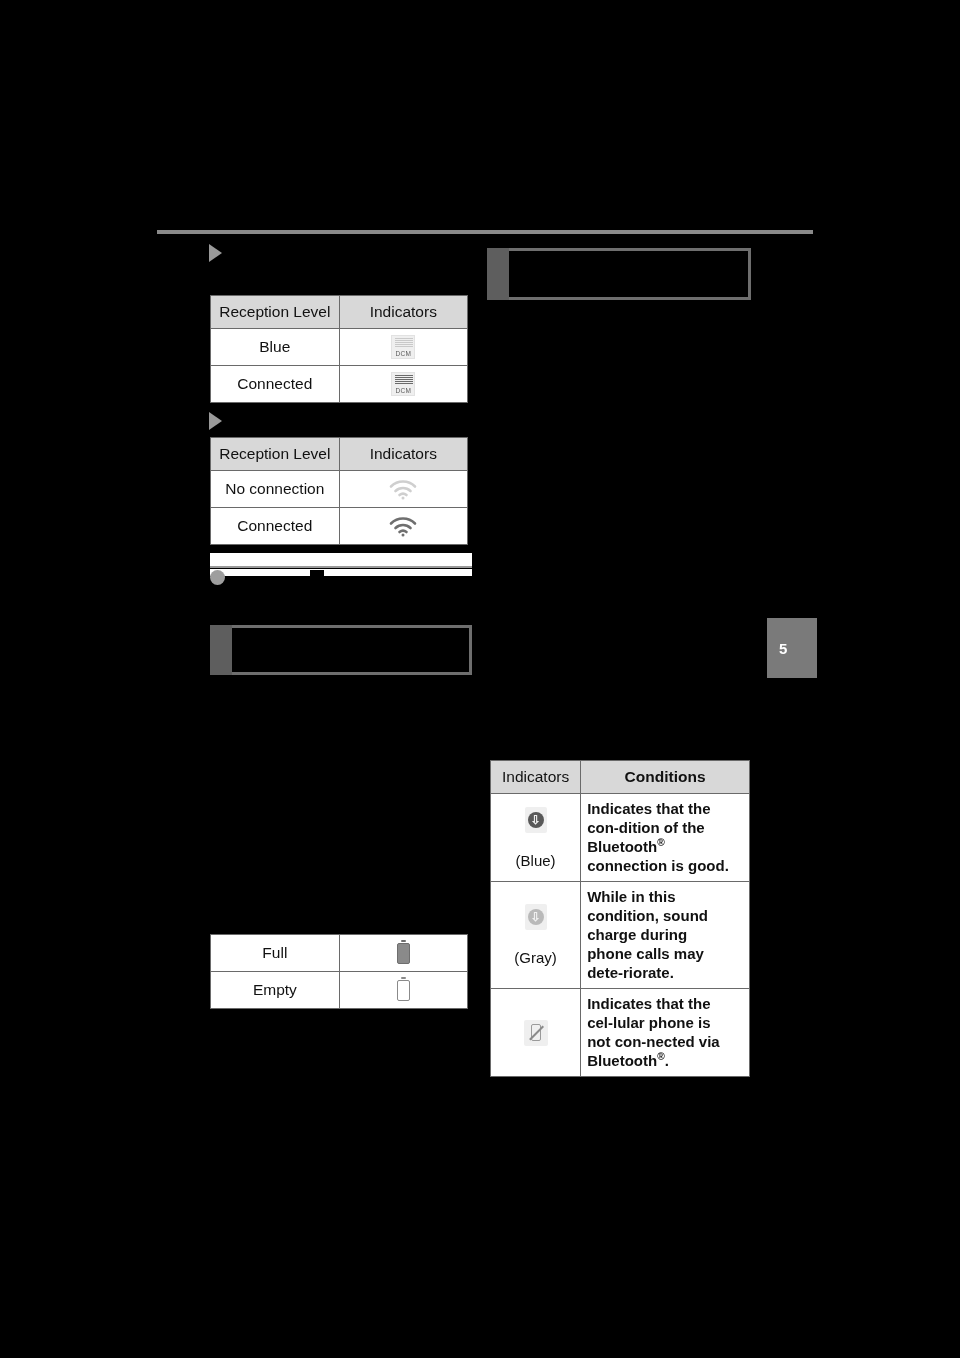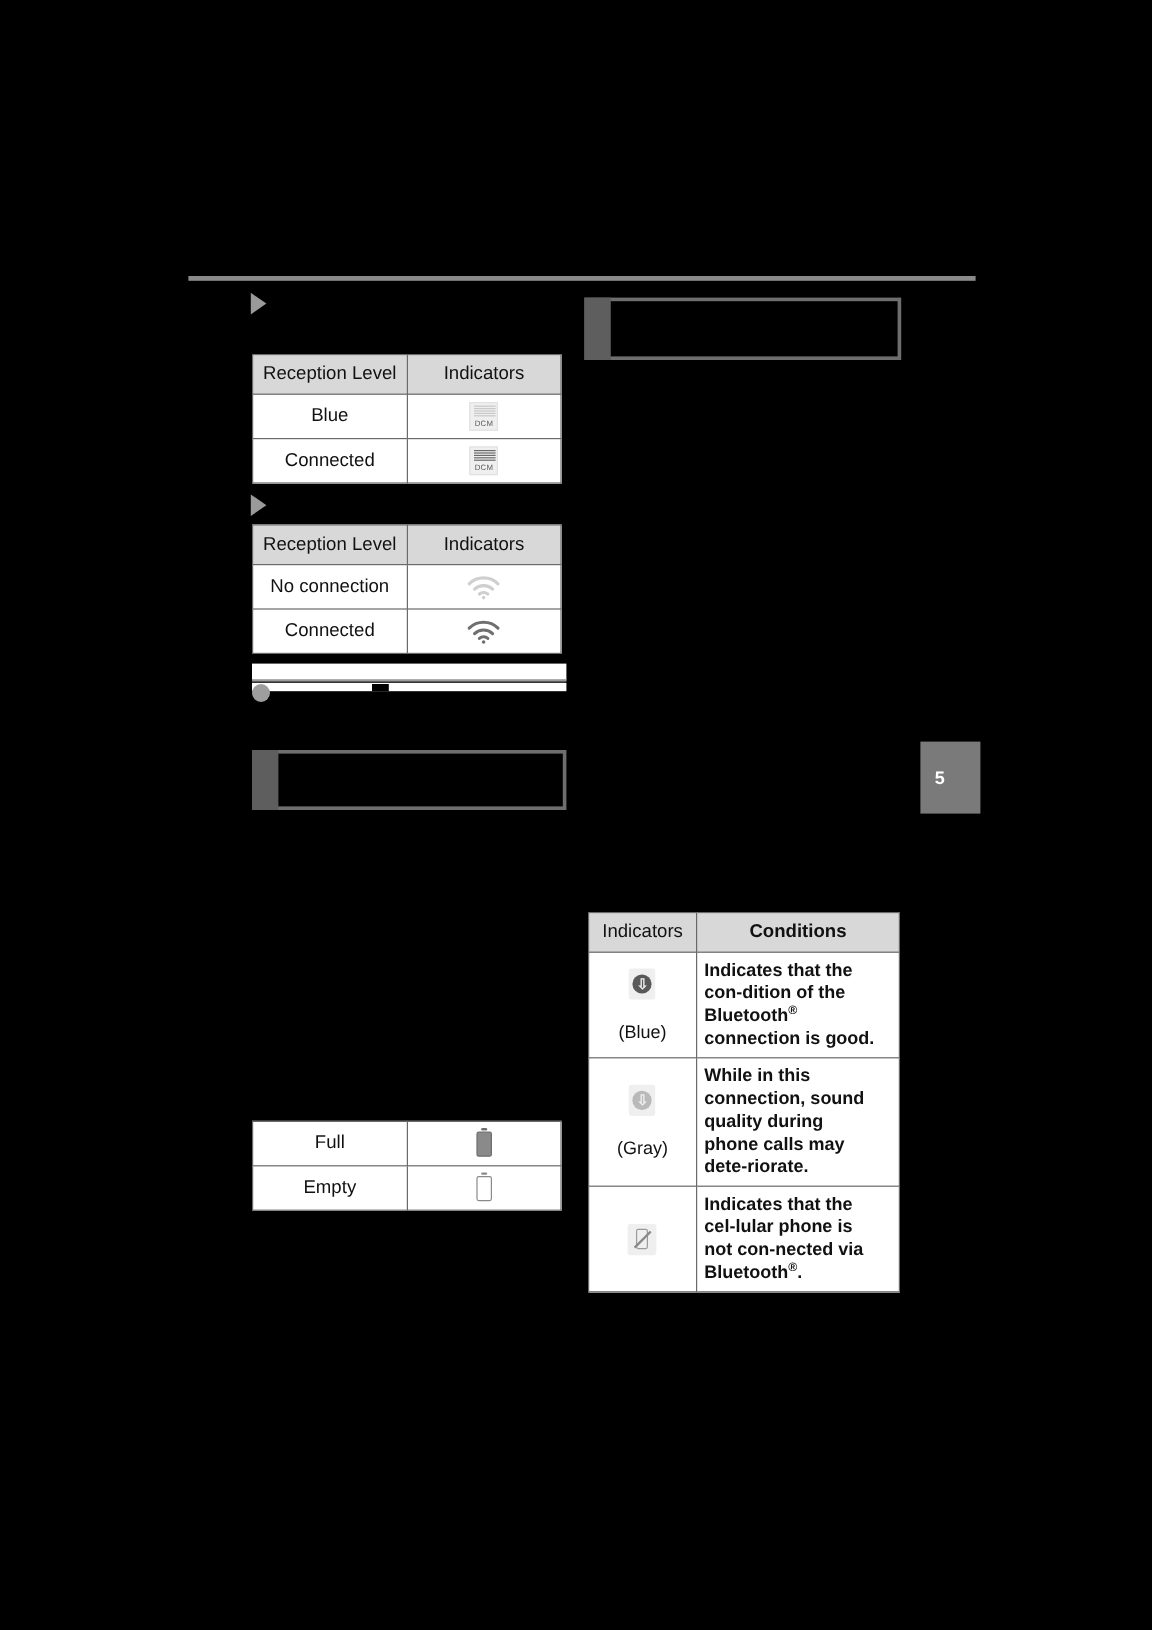--- a/index.html
+++ b/index.html
@@ -361,21 +361,21 @@
     <tr>
       <td class="icn">
         <span class="icon-wrap">
           <span class="btbadge gray">
             <span class="circ"></span>
             <span class="glyph">⇩</span>
           </span>
         </span>
         <span class="bt-label">(Gray)</span>
       </td>
-      <td class="cond">While in this connection, sound quality during phone calls may dete-riorate.</td>
+      <td class="cond">While in this condition, sound charge during phone calls may dete-riorate.</td>
     </tr>
 
     <tr>
       <td class="icn">
         <span class="icon-wrap">
           <span class="nophone">
             <span class="body"></span>
             <span class="slash"></span>
           </span>
         </span>

